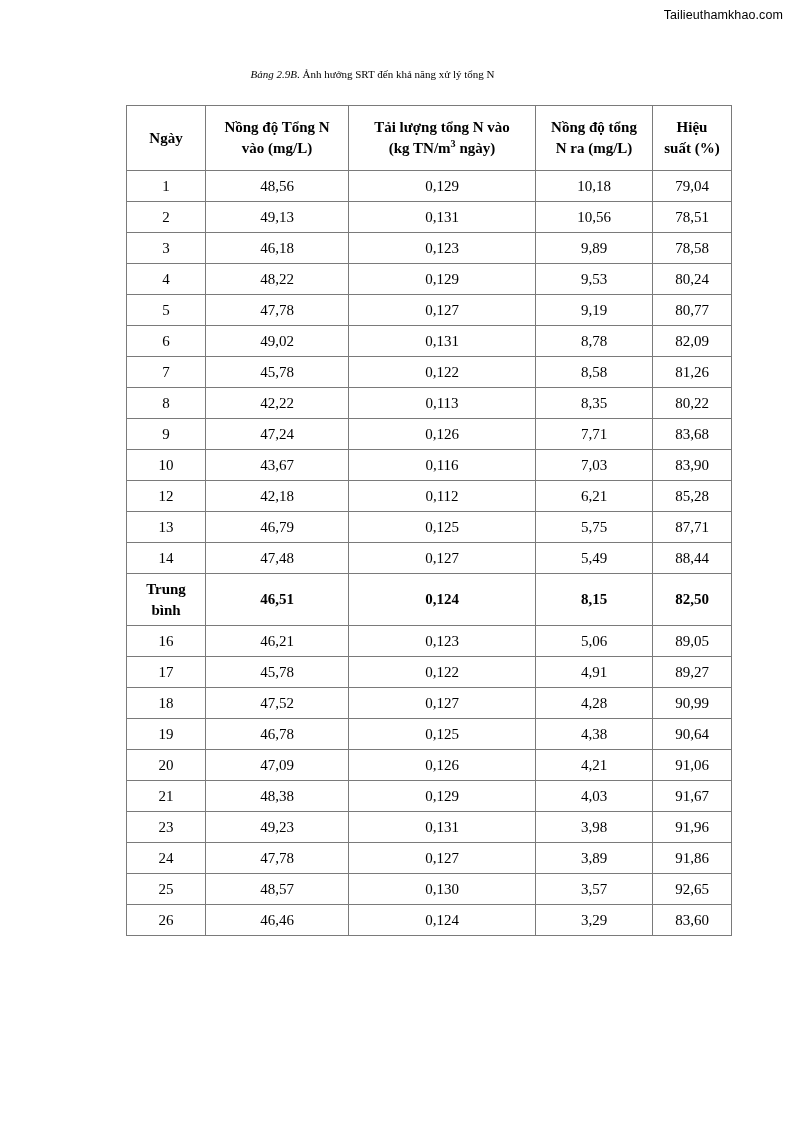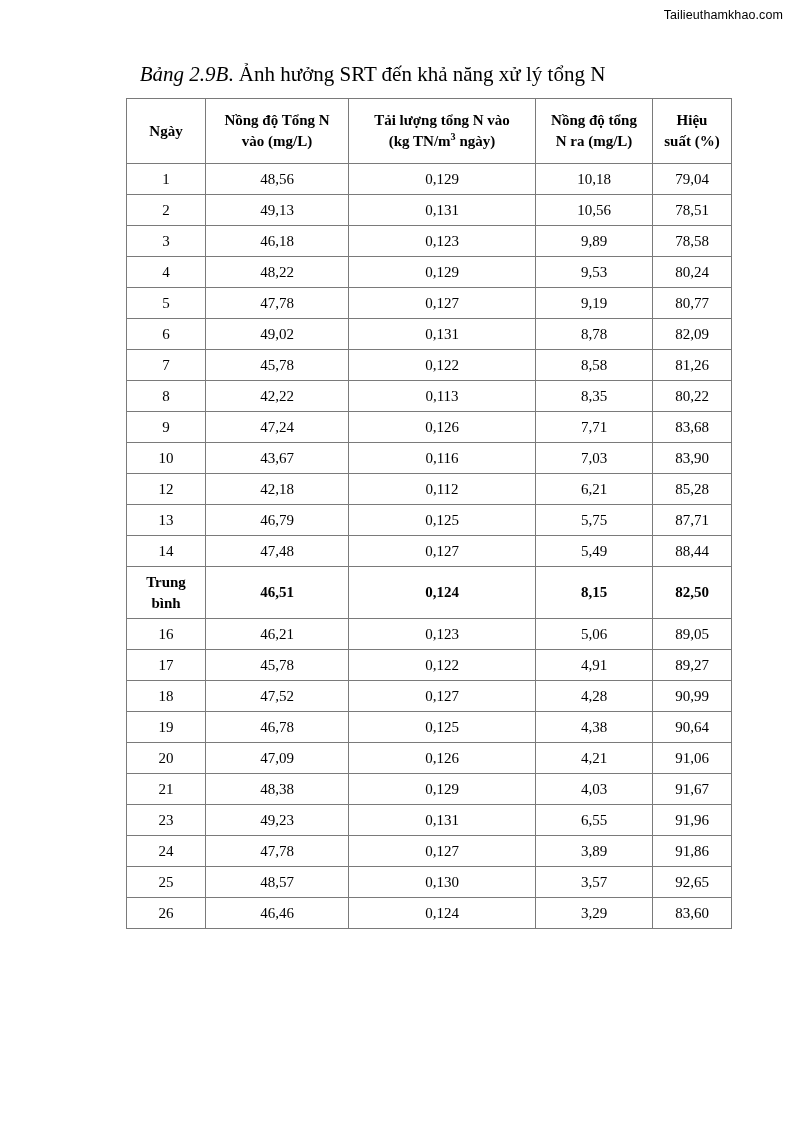--- a/index.html
+++ b/index.html
@@ -37,32 +37,32 @@
     user-select: none;
   }
 
   
   .caption {
     position: absolute;
     top: 64px;
     left: 0;
     width: 745px;
     text-align: center;
-    font-size: 21px;
+    font-size: 11px;
     line-height: 20px;
     white-space: nowrap;
   }
   .caption .cap-num {
     font-style: italic;
   }
 
   
   .table-wrap {
     position: absolute;
-    top: 98px;
+    top: 105px;
     left: 110px;
     width: 605px;
     padding-left: 16px;
   }
   table.data {
     border-collapse: collapse;
     width: 605px;
     table-layout: fixed;
   }
   table.data col.c-day    { width: 79px;  }
@@ -289,21 +289,21 @@
             <td>21</td>
             <td>48,38</td>
             <td>0,129</td>
             <td>4,03</td>
             <td>91,67</td>
           </tr>
           <tr class="data-row">
             <td>23</td>
             <td>49,23</td>
             <td>0,131</td>
-            <td>6,55</td>
+            <td>3,98</td>
             <td>91,96</td>
           </tr>
           <tr class="data-row">
             <td>24</td>
             <td>47,78</td>
             <td>0,127</td>
             <td>3,89</td>
             <td>91,86</td>
           </tr>
           <tr class="data-row">

